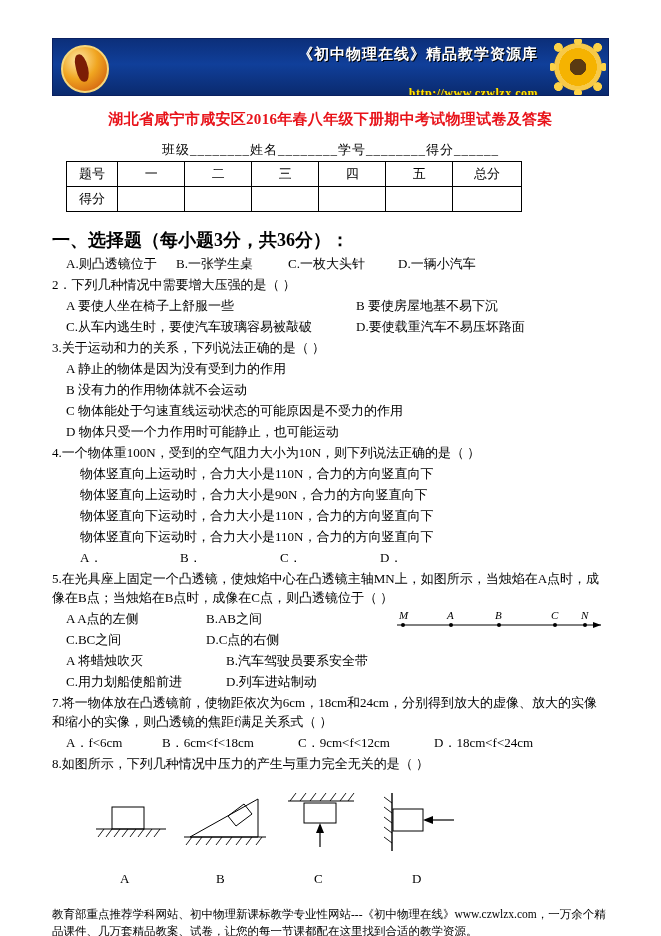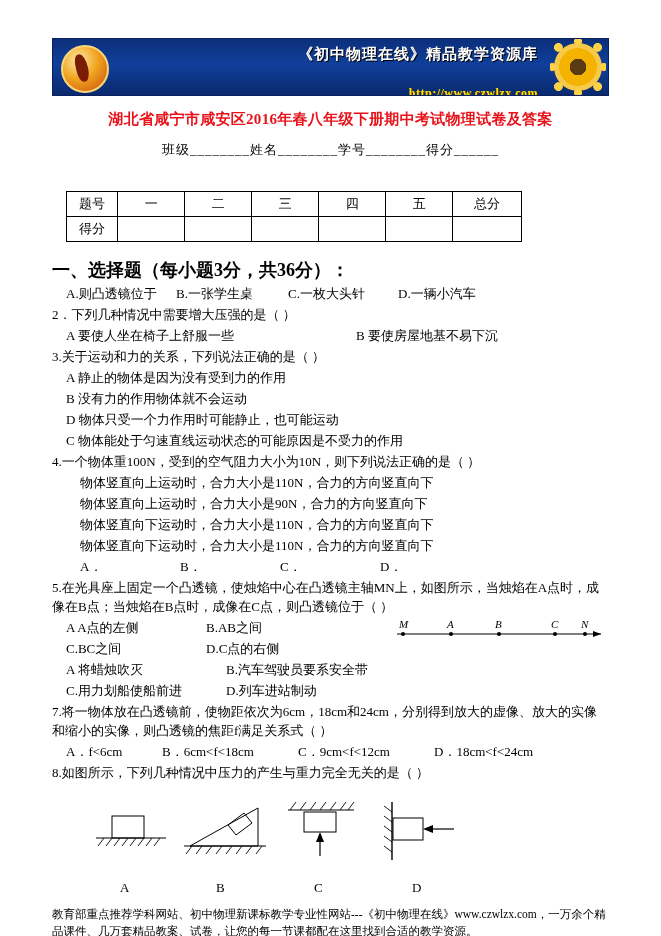--- a/index.html
+++ b/index.html
@@ -78,21 +78,21 @@
     letter-spacing:0.3px;
   }
   .fill-line{
     margin-top:12px;
     text-align:center;
     font-size:13px;
     letter-spacing:1px;
   }
   
   table.score{
-    margin-top:32px;
+    margin-top:2px;
     border-collapse:collapse;
     width:456px;
     margin-left:14px;
     font-size:13px;
   }
   table.score td{
     border:1px solid #000;
     height:22px;
     text-align:center;
     vertical-align:middle;
@@ -192,26 +192,29 @@
   <div class="section-title">一、选择题（每小题3分，共36分）：</div>
 
   <div class="q ind1">
     <span style="display:inline-block;width:110px;">A.则凸透镜位于</span><span style="display:inline-block;width:112px;">B.一张学生桌</span><span style="display:inline-block;width:110px;">C.一枚大头针</span><span>D.一辆小汽车</span>
   </div>
 
   <div class="q">2．下列几种情况中需要增大压强的是（        ）</div>
   <div class="q ind1">
     <span style="display:inline-block;width:290px;">A 要使人坐在椅子上舒服一些</span><span>B 要使房屋地基不易下沉</span>
   </div>
+  <div class="q ind1">
+    <span style="display:inline-block;width:290px;">C.从车内逃生时，要使汽车玻璃容易被敲破</span><span>D.要使载重汽车不易压坏路面</span>
+  </div>
 
   <div class="q">3.关于运动和力的关系，下列说法正确的是（        ）</div>
   <div class="q ind1">A 静止的物体是因为没有受到力的作用</div>
   <div class="q ind1">B 没有力的作用物体就不会运动</div>
+  <div class="q ind1">C 物体能处于匀速直线运动状态的可能原因是不受力的作用</div>
   <div class="q ind1">D 物体只受一个力作用时可能静止，也可能运动</div>
-  <div class="q ind1">C 物体能处于匀速直线运动状态的可能原因是不受力的作用</div>
 
   <div class="q">4.一个物体重100N，受到的空气阻力大小为10N，则下列说法正确的是（        ）</div>
   <div class="q ind2">物体竖直向上运动时，合力大小是110N，合力的方向竖直向下</div>
   <div class="q ind2">物体竖直向上运动时，合力大小是90N，合力的方向竖直向下</div>
   <div class="q ind2">物体竖直向下运动时，合力大小是110N，合力的方向竖直向下</div>
   <div class="q ind2">物体竖直向下运动时，合力大小是110N，合力的方向竖直向下</div>
   <div class="q ind2">
     <span style="display:inline-block;width:100px;">A．</span><span style="display:inline-block;width:100px;">B．</span><span style="display:inline-block;width:100px;">C．</span><span>D．</span>
   </div>
 

